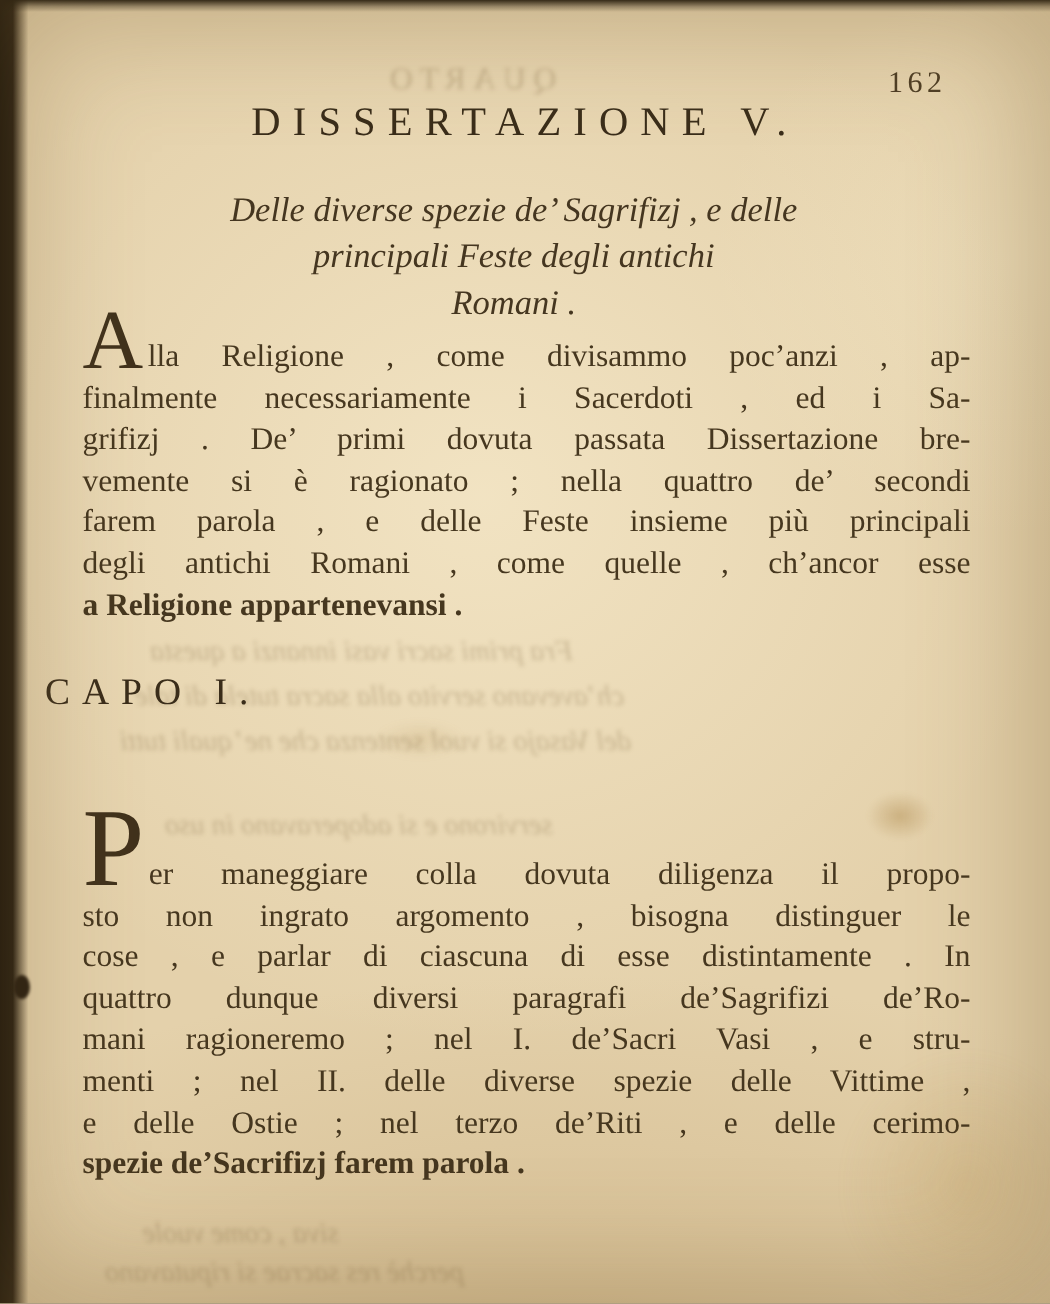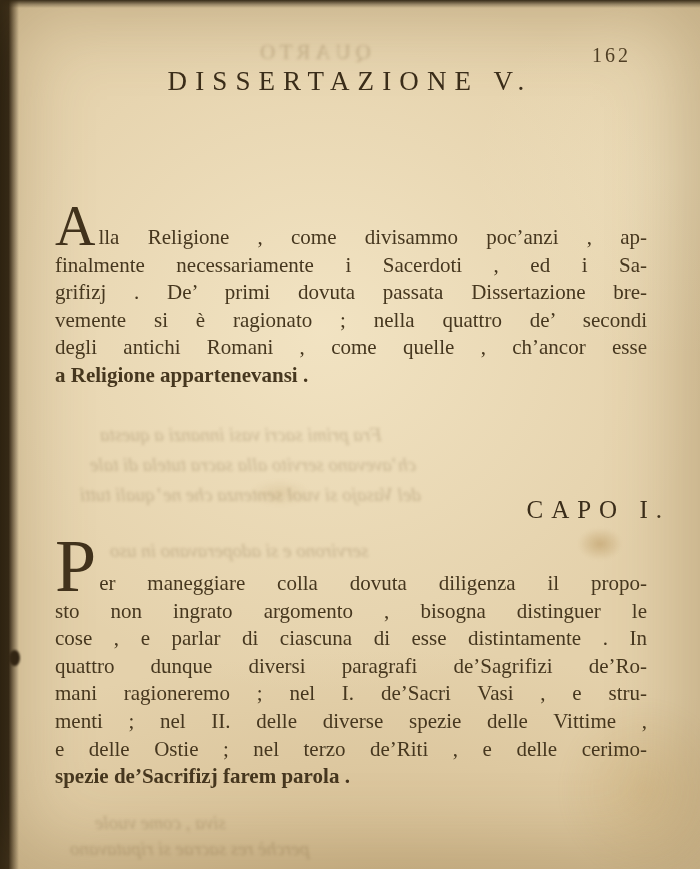--- a/index.html
+++ b/index.html
@@ -30,22 +30,22 @@
   .ghost { position:absolute; transform:scaleX(-1); filter:blur(1.4px); color:rgba(112,86,46,.28);
            font-style:italic; font-size:19px; white-space:nowrap; z-index:1; }
   .ghost.caps { font-style:normal; letter-spacing:5px; font-size:21px; }
 
   .textlayer { position:absolute; inset:0; z-index:3; }
   .pagenum { position:absolute; left:592px; top:44px; font-size:20px; letter-spacing:3px; color:#4d3d24; }
   .title { position:absolute; left:30px; top:66px; width:640px; text-align:center;
            font-size:27px; letter-spacing:.30em; color:var(--ink_dark,#3a2d1a); }
   .subtitle { position:absolute; left:70px; top:124px; width:545px; text-align:center;
               font-style:italic; font-size:23px; line-height:31px; color:#453620; }
-  .capo { position:absolute; left:30px; top:448px; width:640px; text-align:right;
-          font-size:25px; letter-spacing:.32em; color:var(--ink_dark,#3a2d1a);margin-top:48px; }
+  .capo { position:absolute; left:30px; top:448px; width:640px; text-align:left;
+          font-size:25px; letter-spacing:.32em; color:var(--ink_dark,#3a2d1a); }
   .capo-sub { position:absolute; left:30px; top:508px; width:640px; text-align:center;
               font-style:italic; font-size:22px; color:#453620; }
 
   .para { position:absolute; left:55px; width:592px; font-size:21px; line-height:27.6px; }
   .para1 { top:224px; }
   .para2 { top:565px; }
   .line { text-align:justify; text-align-last:justify; }
   .line.short { text-align-last:left;font-weight:bold; }
   .dropcap { font-size:56px; line-height:0; margin-right:3px; color:#41321c; position:relative; top:1px; }
   .dropcap.big { font-size:74px; }
@@ -66,26 +66,32 @@
   <div class="ghost" style="left:110px; top:540px;">servirono e si adoperavano in uso</div>
   <div class="ghost" style="left:95px; top:812px;">siva , come vuole</div>
   <div class="ghost" style="left:70px; top:838px;">perchè res sacrae si riputavano</div>
 
   <div class="textlayer">
 
     <div class="pagenum">162</div>
 
     <div class="title">DISSERTAZIONE V.</div>
 
+    <div class="subtitle">
+      <div>Delle diverse spezie de’ Sagrifizj , e delle</div>
+      <div>principali Feste degli antichi</div>
+      <div>Romani .</div>
+    </div>
 
     <div class="para para1">
       <div class="line"><span class="dropcap">A</span><span>lla Religione , come divisammo poc’anzi , ap-</span></div>
       <div class="line">finalmente necessariamente i Sacerdoti , ed i Sa-</div>
       <div class="line">grifizj . De’ primi dovuta passata Dissertazione bre-</div>
       <div class="line">vemente si è ragionato ; nella quattro de’ secondi</div>
+      <div class="line">farem parola , e delle Feste insieme più principali</div>
       <div class="line">degli antichi Romani , come quelle , ch’ancor esse</div>
       <div class="line short">a Religione appartenevansi .</div>
     </div>
 
     <div class="capo">CAPO I.</div>
 
     <div class="para para2">
       <div class="line"><span class="dropcap big">P</span><span>er maneggiare colla dovuta diligenza il propo-</span></div>
       <div class="line">sto non ingrato argomento , bisogna distinguer le</div>
       <div class="line">cose , e parlar di ciascuna di esse distintamente . In</div>

